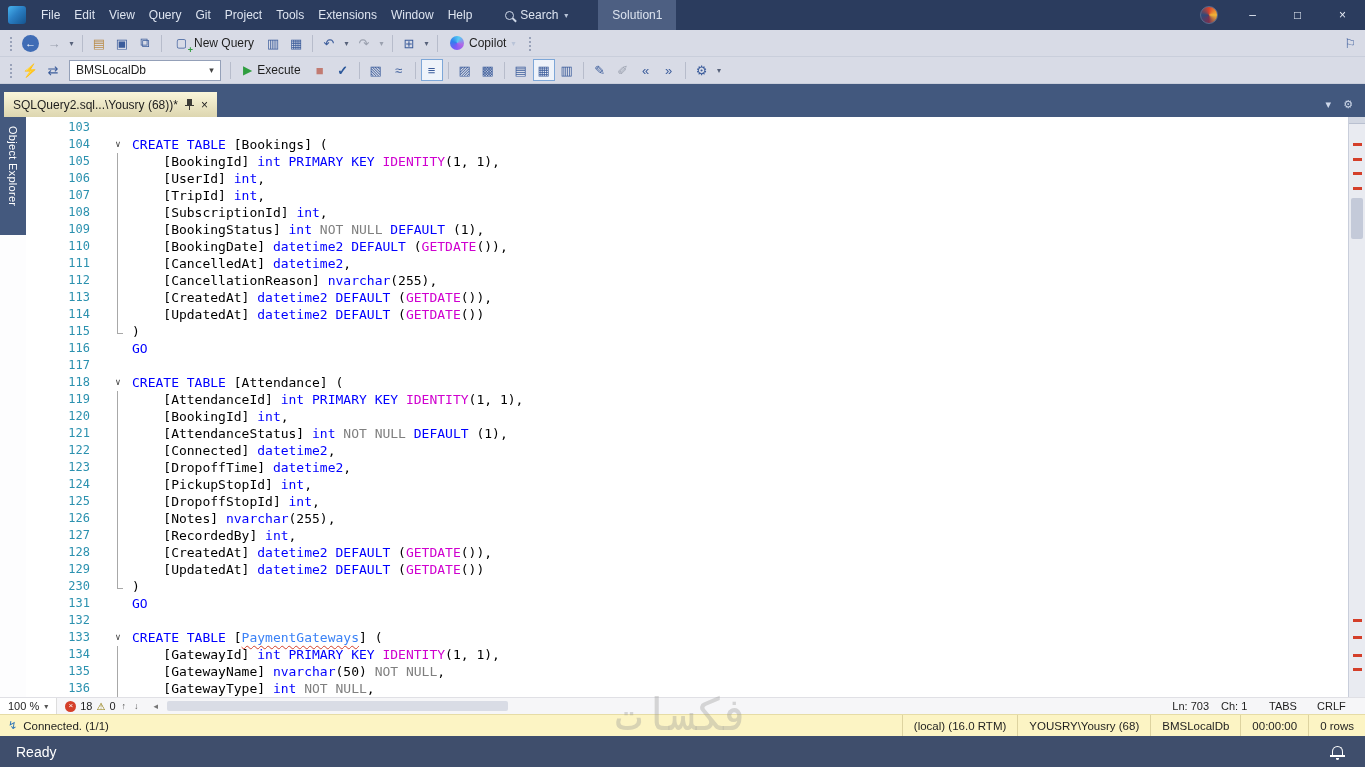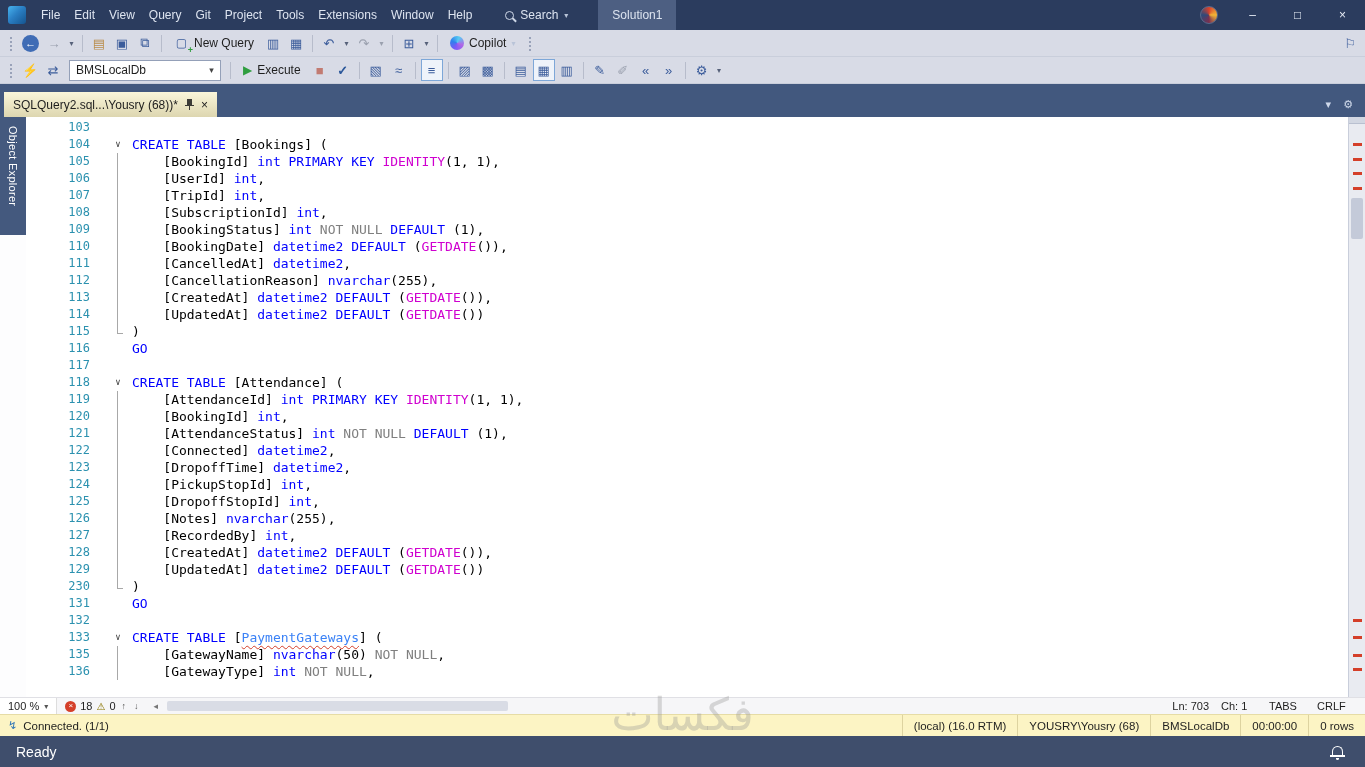--- a/index.html
+++ b/index.html
@@ -97,21 +97,21 @@
   .conplug{color:#2e75b6;font-size:11px}
   .conseg{display:flex;align-items:center;padding:0 11px;height:100%;border-left:1px solid #ddd3a0;white-space:nowrap}
 
   .statusbar{flex:0 0 31px;background:var(--statusbar,#3f4e6c);color:#fff;display:flex;align-items:center;font-size:14px}
   .ready{padding:0 16px}
   .bellwrap{margin-left:auto;margin-right:20px;position:relative;width:14px;height:14px}
   .bell{position:absolute;left:1px;top:1px;width:11px;height:9px;border:1.5px solid #fff;border-bottom:none;border-radius:6px 6px 0 0}
   .bell::after{content:"";position:absolute;left:-3px;right:-3px;bottom:-2px;height:1.5px;background:#fff}
   .bell::before{content:"";position:absolute;left:3px;bottom:-5px;width:3px;height:2px;background:#fff;border-radius:0 0 2px 2px}
 
-  .watermark{position:absolute;left:50%;top:688px;transform:translateX(-50%);font-size:45px;font-family:Liberation Serif, serif;color:rgba(150,150,150,.35);pointer-events:none;z-index:6;white-space:nowrap}
+  .watermark{position:absolute;left:50%;top:688px;transform:translateX(-50%);font-size:45px;font-family:Liberation Mono, monospace;color:rgba(150,150,150,.35);pointer-events:none;z-index:6;white-space:nowrap}
 </style>
 </head>
 <body>
 
 <div class="app">
 
   <header class="titlebar">
     <div class="logo"></div>
     <nav class="menubar">
         <span class="menu-item">File</span>
@@ -447,20 +447,27 @@
           </div>
           <div class="line">
             <div class="bp"></div>
             <div class="ln">133</div>
             <div class="gp"></div>
             <div class="fd start">∨</div>
             <div class="cd"><span class="c-k">CREATE TABLE</span><span class="c-p"> [</span><span class="c-sq">PaymentGateways</span><span class="c-p">] (</span></div>
           </div>
           <div class="line">
             <div class="bp"></div>
+            <div class="ln">134</div>
+            <div class="gp"></div>
+            <div class="fd mid"></div>
+            <div class="cd"><span class="c-p">    [GatewayId] </span><span class="c-k">int PRIMARY KEY </span><span class="c-f">IDENTITY</span><span class="c-p">(1, 1),</span></div>
+          </div>
+          <div class="line">
+            <div class="bp"></div>
             <div class="ln">135</div>
             <div class="gp"></div>
             <div class="fd mid"></div>
             <div class="cd"><span class="c-p">    [GatewayName] </span><span class="c-k">nvarchar</span><span class="c-p">(50) </span><span class="c-o">NOT NULL</span><span class="c-p">,</span></div>
           </div>
           <div class="line">
             <div class="bp"></div>
             <div class="ln">136</div>
             <div class="gp"></div>
             <div class="fd mid"></div>

